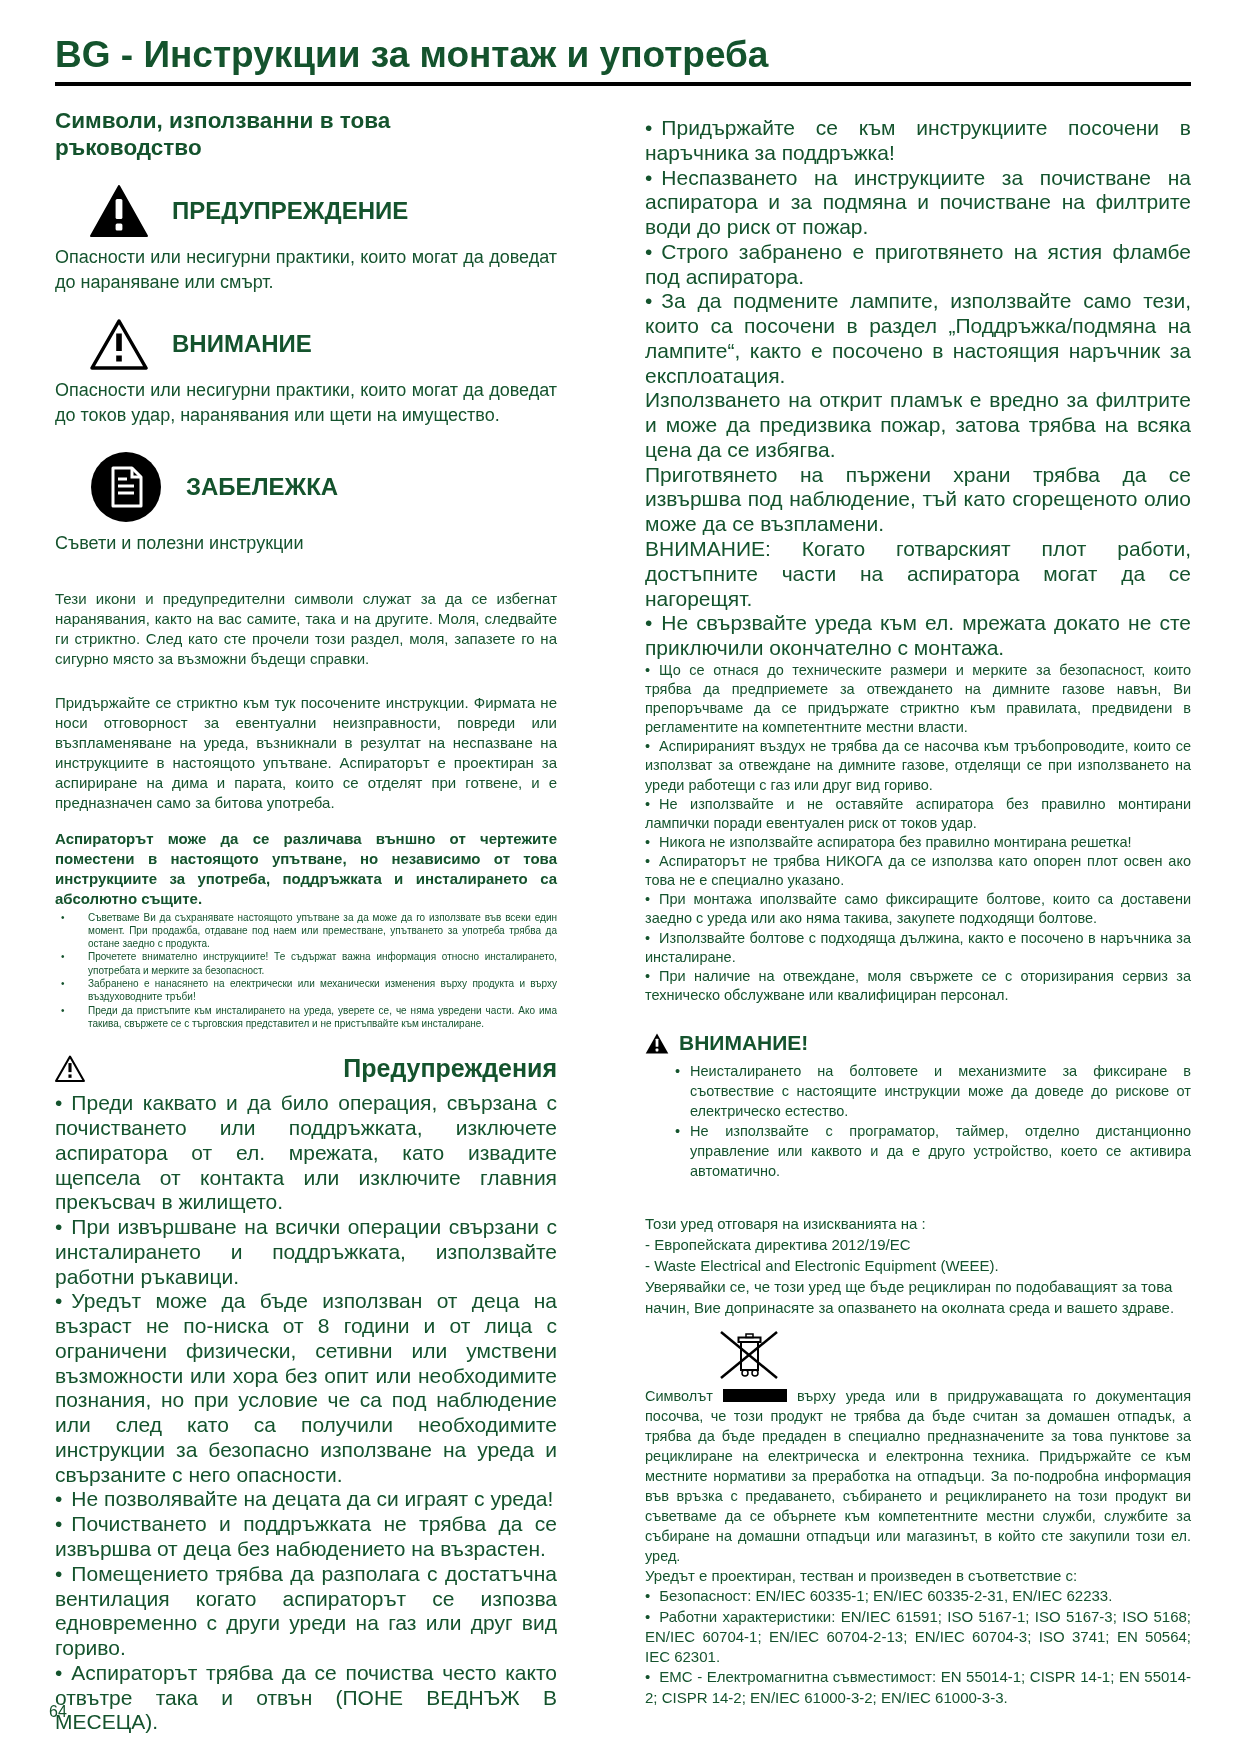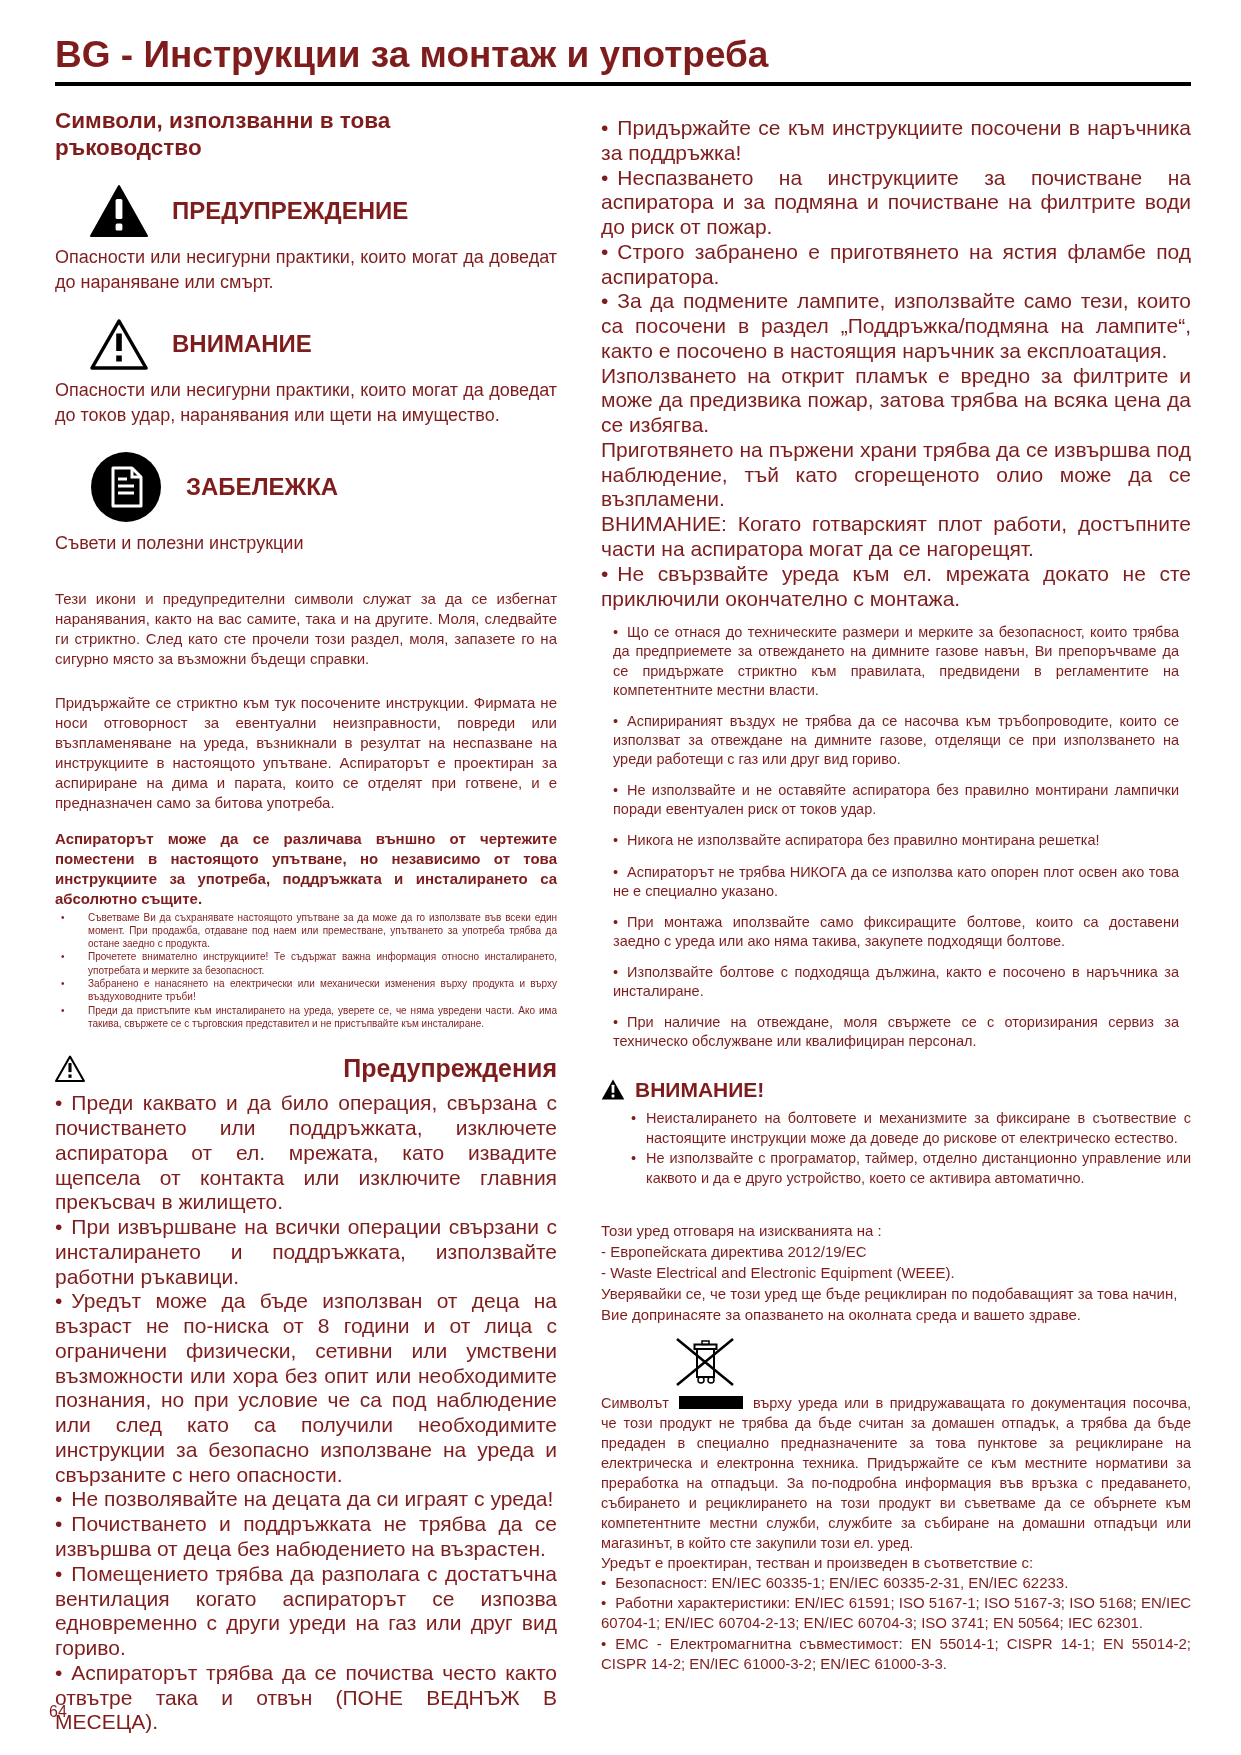--- a/index.html
+++ b/index.html
@@ -1,23 +1,23 @@
 <!DOCTYPE html>
 <html><head>
 <meta charset="utf-8">
 <style>
   html,body { margin:0; padding:0; background:#e8e8e8; }
   .page {
     width:1241px; height:1755px; position:relative; margin:0 auto;
-    background:#ffffff; color:#7f1d1d;
+    background:#ffffff; color:#14532d;
     font-family:"Liberation Sans","DejaVu Sans",sans-serif;
     box-sizing:border-box; padding:34px 50px 0 55px; overflow:hidden;
   }
   h1.title { font-size:37px; font-weight:700; margin:0; padding-bottom:6px; border-bottom:4px solid #000; }
-  .cols { display:flex; gap:44px; margin-top:18px; }
+  .cols { display:flex; gap:88px; margin-top:18px; }
   .col-left { flex:0 0 502px; width:502px; }
   .col-right { flex:1 1 auto; padding-top:12px; }
 
   h2.h-symbols { font-size:22.5px; font-weight:700; margin:4px 0 0 0; line-height:1.18; max-width:410px; }
   .symrow { display:flex; align-items:center; gap:24px; margin:24px 0 8px 35px; }
   .symlabel { font-size:24px; font-weight:700; }
   .desc { font-size:18px; line-height:1.36; text-align:justify; margin:0; }
   .plain { text-align:left; }
 
   .body-s { font-size:15px; line-height:1.33; text-align:justify; margin:0; }
@@ -28,21 +28,21 @@
 
   ul.hang { list-style:none; margin:2px 0 0 0; padding:0; }
   ul.hang li { position:relative; padding-left:33px; font-size:10px; line-height:1.33; text-align:justify; }
   ul.hang li::before { content:"•"; position:absolute; left:6px; }
 
   h2.h-warnings { display:flex; align-items:center; gap:12px; font-size:25px; font-weight:700; margin:24px 0 8px 0;justify-content:space-between; }
 
   .body-l { font-size:21px; line-height:1.18; text-align:justify; margin:0; }
   .blt::before { content:"•"; padding-right:9px; }
 
-  .body-xs { font-size:14.5px; line-height:1.32; text-align:justify; margin:12px; }
+  .body-xs { font-size:14.5px; line-height:1.32; text-align:justify; margin:0; }
 
   .h-att { display:flex; align-items:center; gap:10px; font-size:21px; font-weight:700; margin:26px 0 6px 0; }
   ul.hang-s { list-style:none; margin:0; padding:0; }
   ul.hang-s li { position:relative; padding-left:45px; font-size:14.5px; line-height:1.38; text-align:justify; }
   ul.hang-s li::before { content:"•"; position:absolute; left:30px; }
 
   .comp { font-size:15px; line-height:1.4; margin:0; }
   .comp-intro { margin-top:32px; }
   .weee { margin:8px 0 2px 72px; display:block; }
   .symp { font-size:14.5px; line-height:1.38; text-align:justify; margin:2px 0 0 0; }

